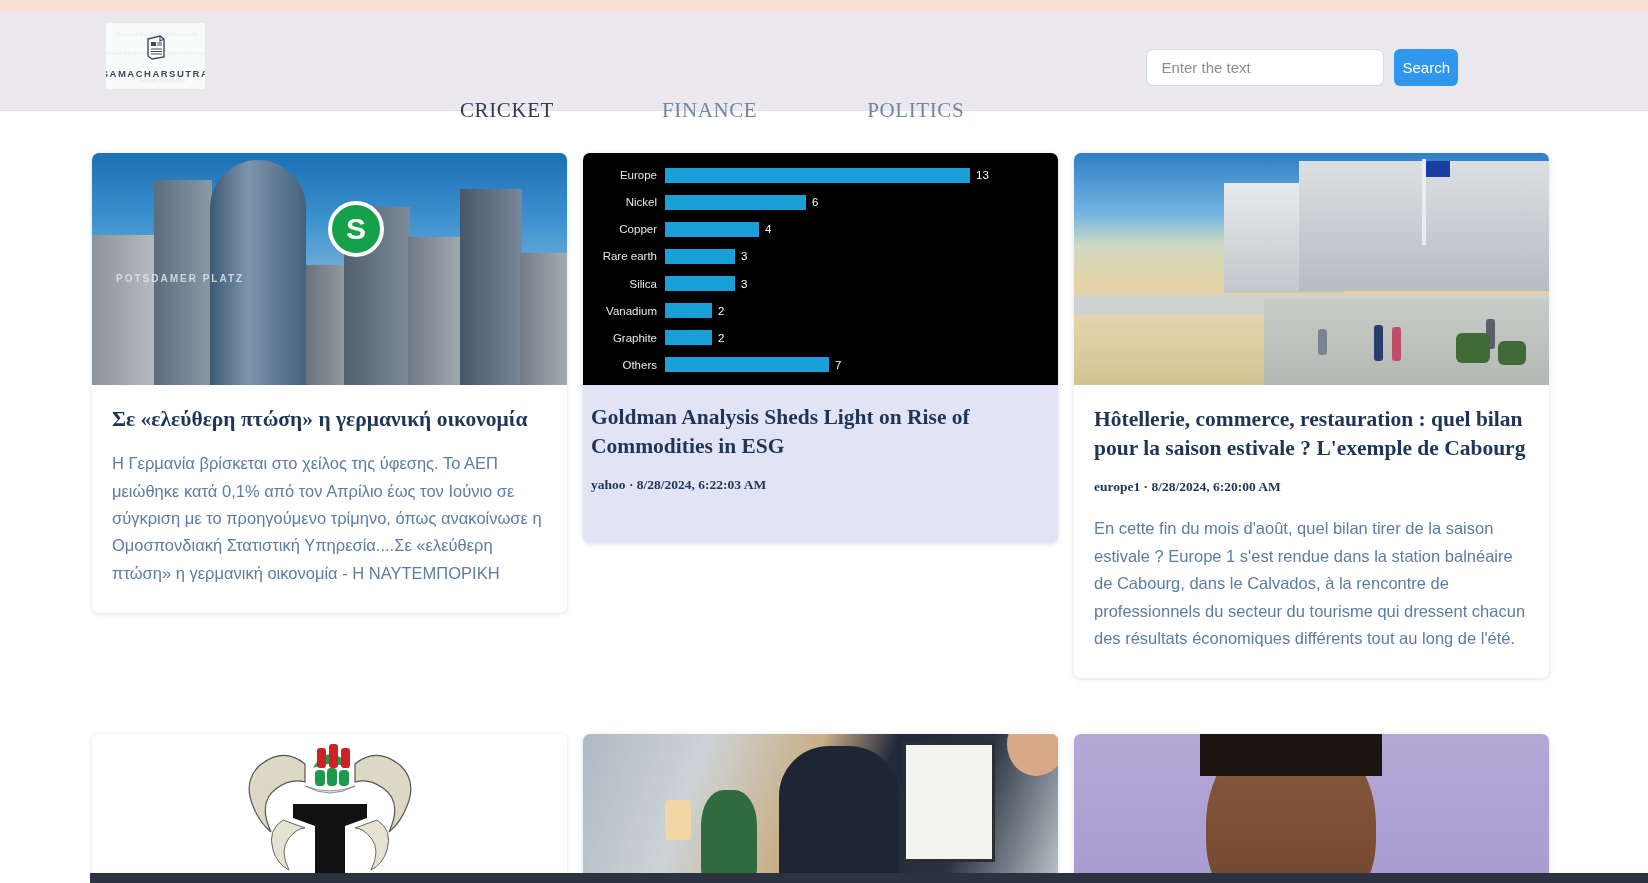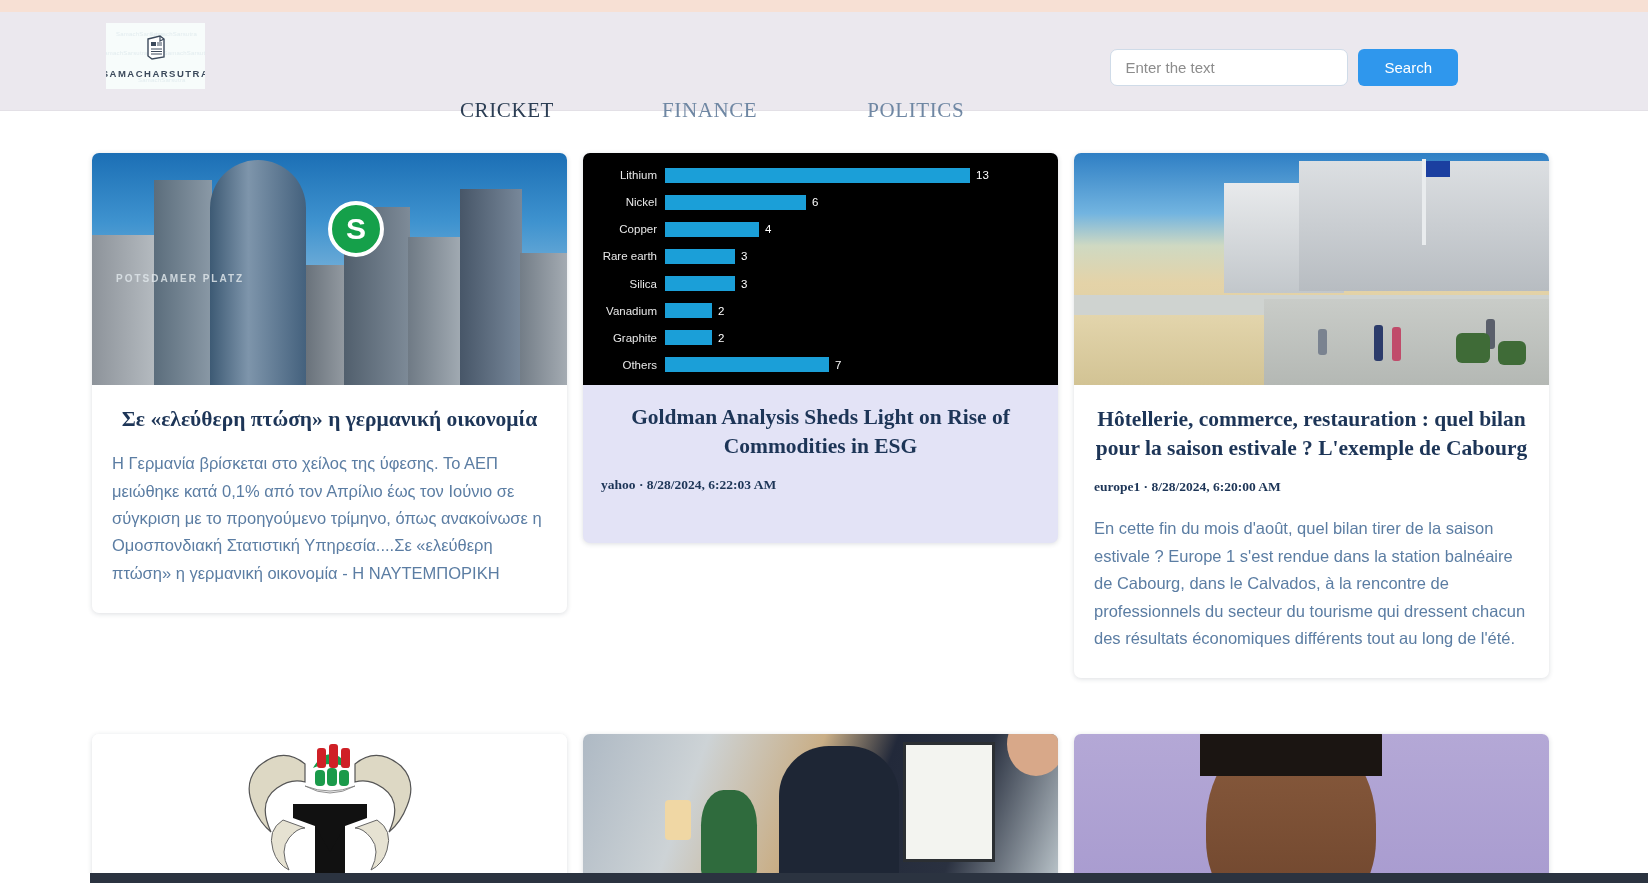--- a/index.html
+++ b/index.html
@@ -102,21 +102,21 @@
     background: #ffffff;
     padding: 0 14px;
     font-size: 15px;
     color: #333;
     outline: none;
     font-family: "Liberation Sans", sans-serif;
   }
   .search-input::placeholder { color: #8c8c8c; }
   .search-btn {
     height: 37px;
-    padding: 0 26px;
+    padding: 0 8px;
     background: #2f97ed;
     color: #ffffff;
     border: none;
     border-radius: 6px;
     font-size: 15px;
     cursor: pointer;
     font-family: "Liberation Sans", sans-serif;
   }
 
   
@@ -139,30 +139,29 @@
   }
   .card.lavender { background: #e3e3f6; }
 
   .card-media {
     width: 100%;
     height: 232px;
     overflow: hidden;
     position: relative;
   }
   .card-body { padding: 20px 20px 26px 20px; }
-  .card.lavender .card-body { padding: 18px 18px 30px 18px; }
+  .card.lavender .card-body { padding: 18px 18px 30px 8px; }
 
   .card-title {
     font-family: "Liberation Serif", serif;
     font-weight: 700;
     font-size: 21.5px;
     line-height: 1.36;
     color: #1d3557;
     margin-bottom: 16px;
-    text-align: center;
   }
   .card-meta {
     font-family: "Liberation Serif", serif;
     font-weight: 700;
     font-size: 13.5px;
     color: #1d3557;
     margin-bottom: 20px;
   }
   .card-desc {
     font-size: 16.5px;
@@ -386,21 +385,21 @@
       <div class="card-body">
         <h2 class="card-title">Σε «ελεύθερη πτώση» η γερμανική οικονομία</h2>
         <p class="card-desc">Η Γερμανία βρίσκεται στο χείλος της ύφεσης. Το ΑΕΠ μειώθηκε κατά 0,1% από τον Απρίλιο έως τον Ιούνιο σε σύγκριση με το προηγούμενο τρίμηνο, όπως ανακοίνωσε η Ομοσπονδιακή Στατιστική Υπηρεσία....Σε «ελεύθερη πτώση» η γερμανική οικονομία - Η ΝΑΥΤΕΜΠΟΡΙΚΗ</p>
       </div>
     </article>
 
     <article class="card lavender">
       <div class="card-media">
         <div class="chart" id="chart" style="background: rgb(0, 0, 0);">
             <div class="bar-row">
-              <span class="bar-label">Lithium</span>
+              <span class="bar-label">Europe</span>
               <span class="bar" style="width: 305px; background: rgb(27, 159, 216);"></span>
               <span class="bar-val">13</span>
             </div>
             <div class="bar-row">
               <span class="bar-label">Nickel</span>
               <span class="bar" style="width: 141px; background: rgb(27, 159, 216);"></span>
               <span class="bar-val">6</span>
             </div>
             <div class="bar-row">
               <span class="bar-label">Copper</span>

